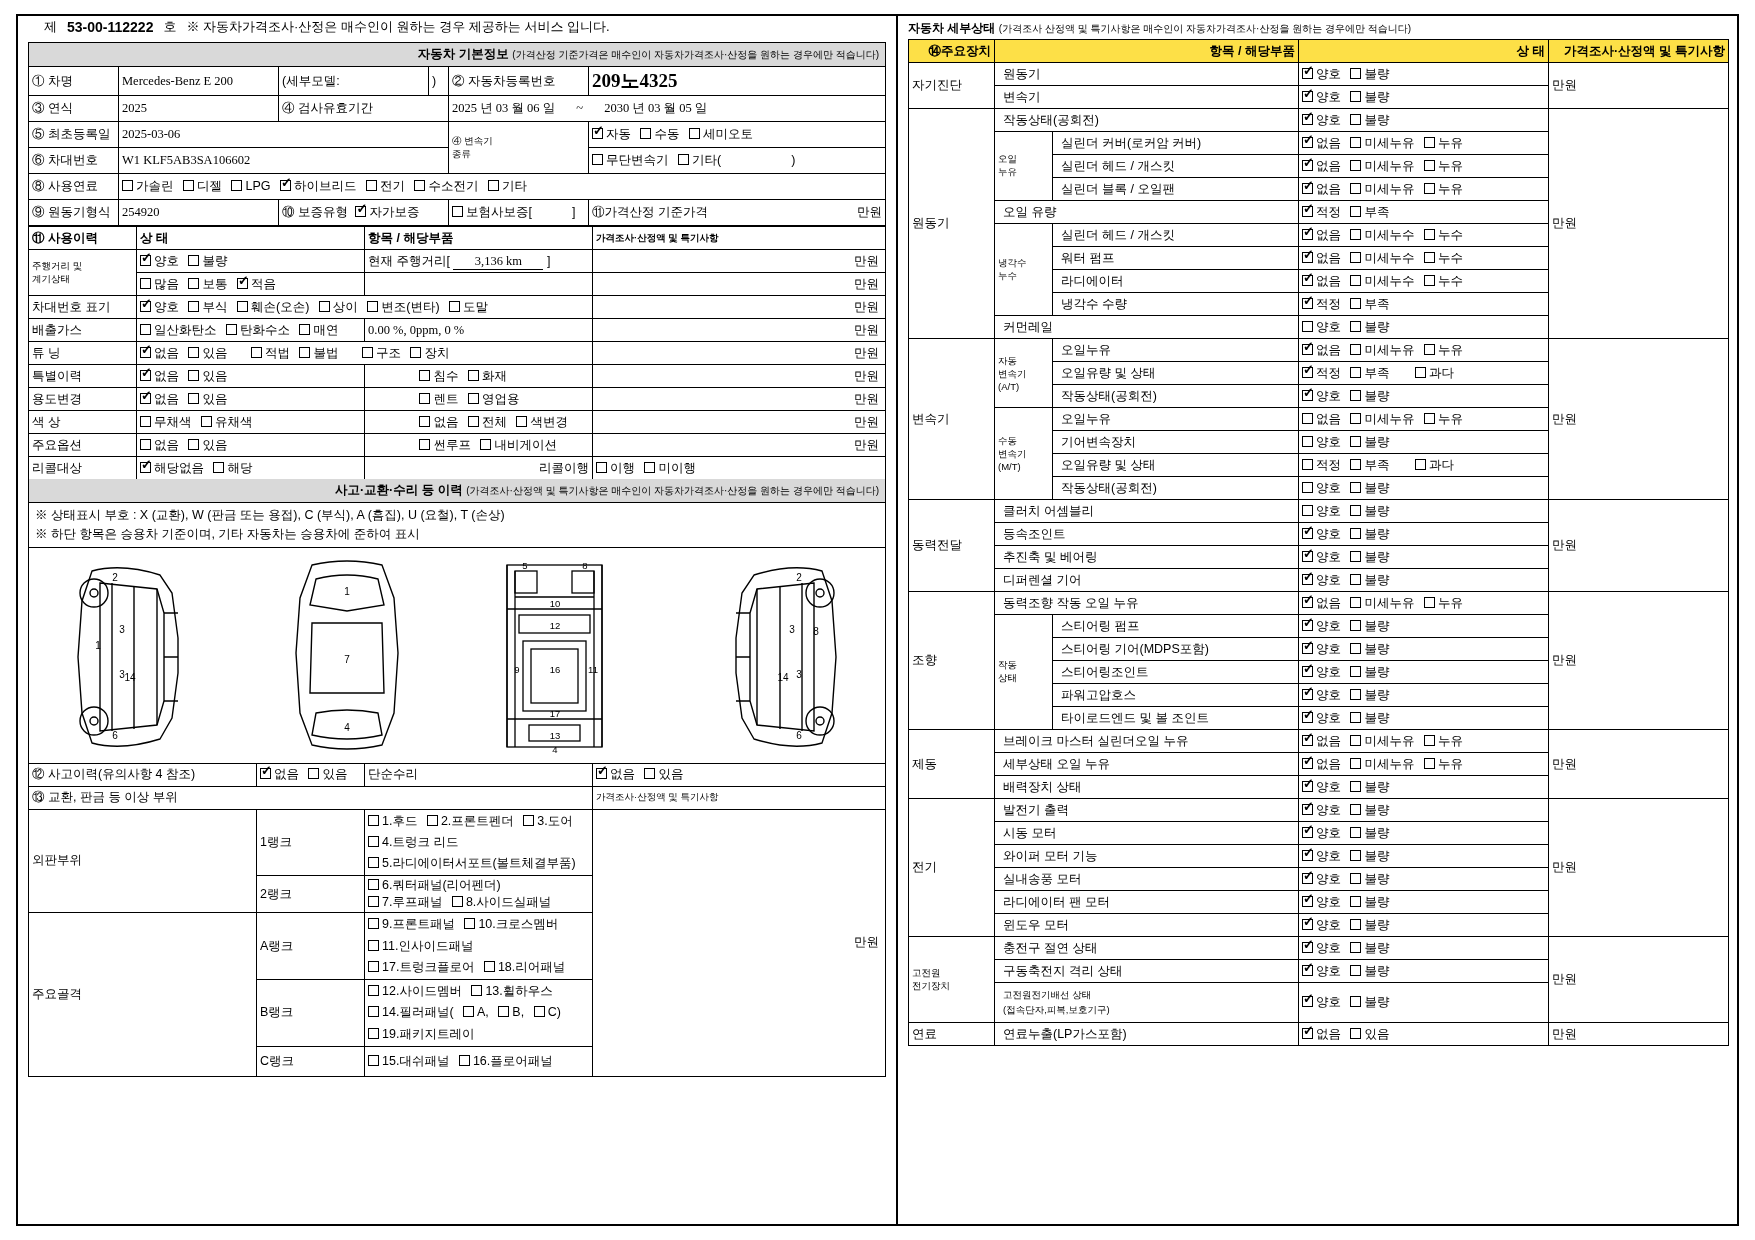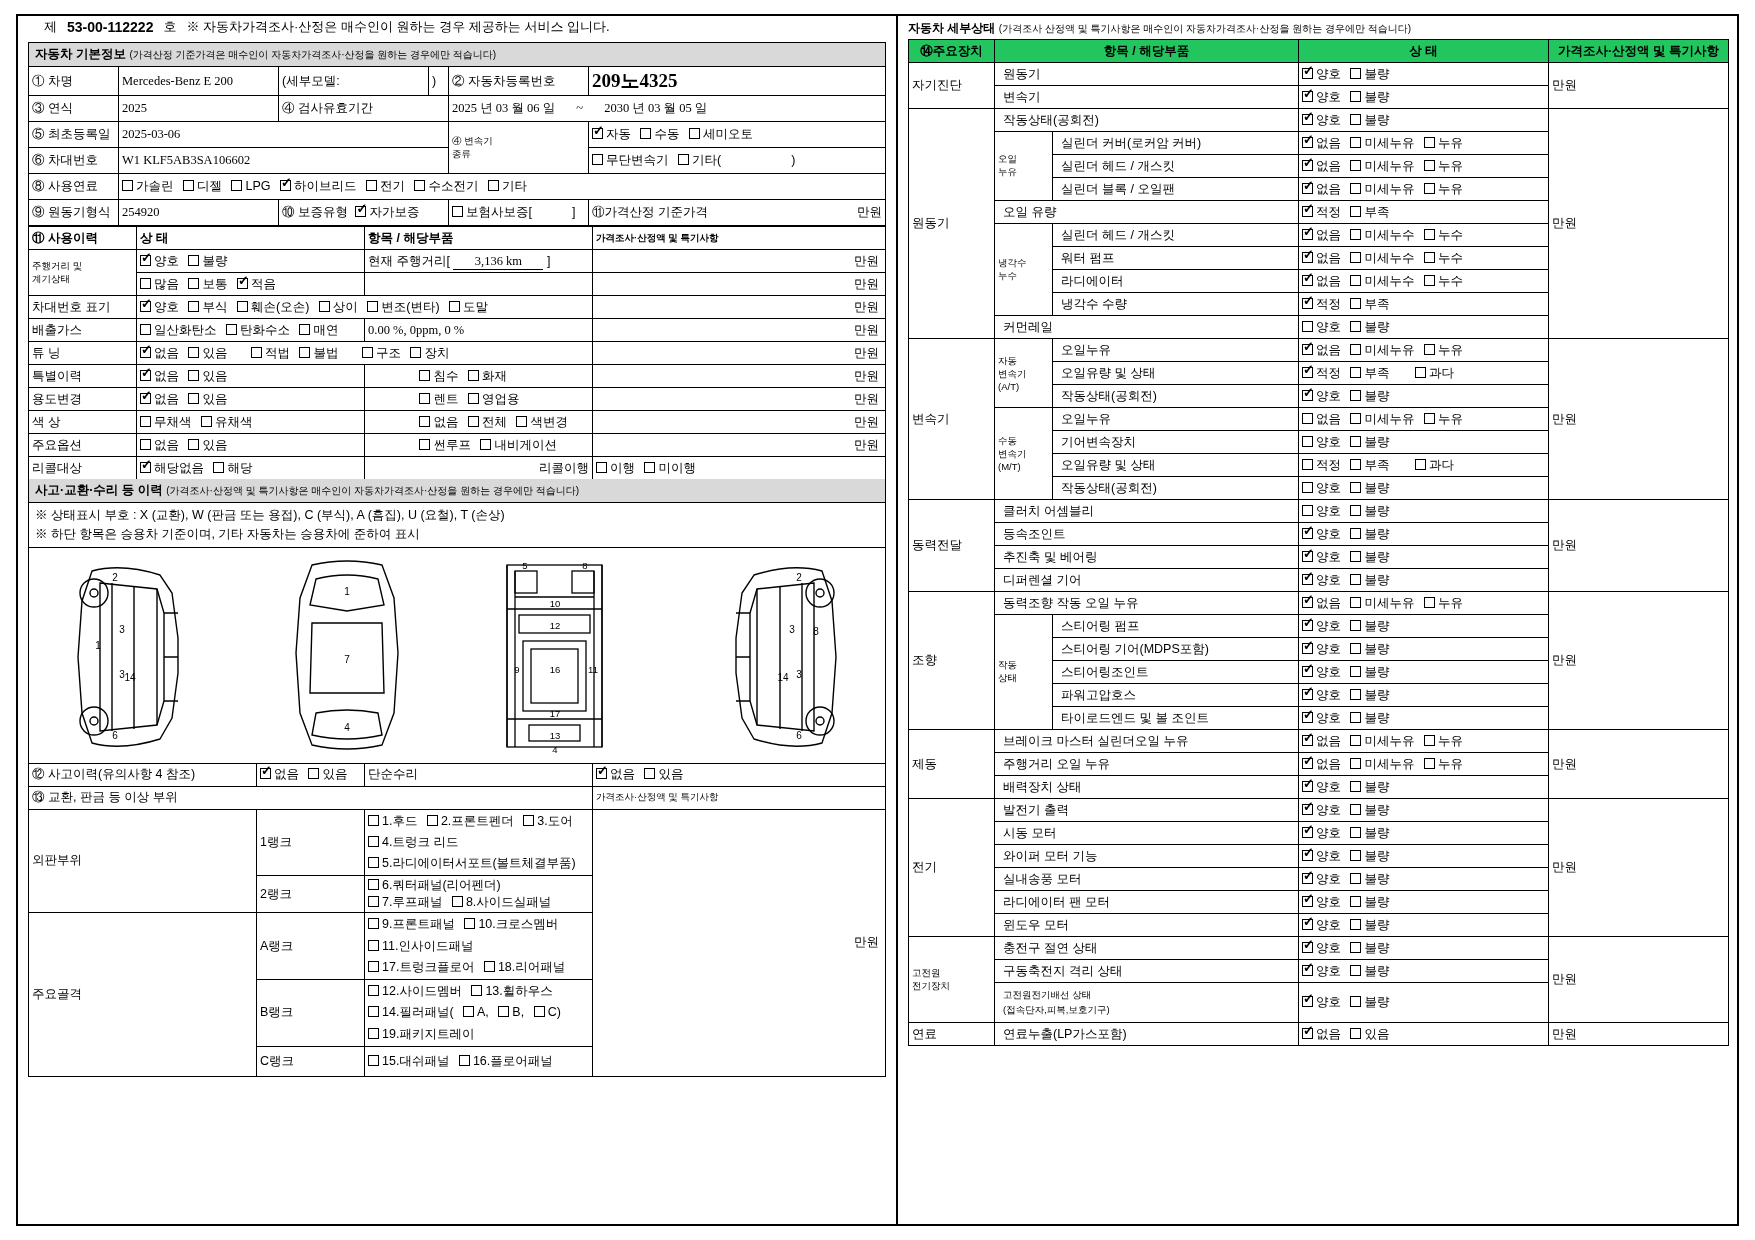--- a/index.html
+++ b/index.html
@@ -15,21 +15,21 @@
   .left { width:880px; border-right:2px solid #000; }
   .right { flex:1; }
 
   table { border-collapse:collapse; width:100%; }
   td, th { border:1px solid #000; padding:1px 3px; vertical-align:middle; font-weight:normal; }
   .c { text-align:left; }
   .r { text-align:right; }
   .l { text-align:left; }
   .b { font-weight:bold; }
   .sec {
-    background:#d9d9d9; font-weight:bold; padding:3px 6px;
+    background:#d9d9d9; font-weight:bold; padding:3px 6px;text-align:right;
   }
   .xsmall { font-size:9.5px; }
   .note { font-weight:normal; font-size:10px; }
 
   .title-wrap { text-align:center; padding:6px 0 2px; }
   .title { font-size:17px; font-weight:bold; letter-spacing:-0.3px; }
   .subline { display:flex; align-items:center; gap:10px; padding:2px 10px 6px 26px; font-size:13px; }
   .subline .docno { font-weight:bold; font-size:14px;text-align:center; }
 
   
@@ -49,21 +49,21 @@
 
   
   .info td { height:26px; }
 
   .manwon { text-align:right; padding-right:6px; }
 
   
   .diagrams { display:flex; justify-content:space-around; align-items:center; height:215px; }
   .diagrams svg { display:block; }
 
-  .hdr-gray { background:#22c55e; text-align:center; font-weight:bold; }
+  .hdr-gray { background:#fde047; text-align:right; font-weight:bold; }
   .rowh { height:23px; }
 
   .rt td { height:23px; }
   .rt .lab { text-align:left; padding-left:8px; }
 </style>
 </head>
 <body>
 
 <div class="page">
  <div class="outer">
@@ -731,21 +731,21 @@
         <td class="c" rowspan="3">제동</td>
         <td class="lab" colspan="2">브레이크 마스터 실린더오일 누유</td>
         <td class="l tight">
           <label class="opt"><span class="cb on"></span><span>없음</span></label>
           <label class="opt"><span class="cb"></span><span>미세누유</span></label>
           <label class="opt"><span class="cb"></span><span>누유</span></label>
         </td>
         <td class="c" rowspan="3">만원</td>
       </tr>
       <tr>
-        <td class="lab" colspan="2">주행거리 오일 누유</td>
+        <td class="lab" colspan="2">세부상태 오일 누유</td>
         <td class="l tight">
           <label class="opt"><span class="cb on"></span><span>없음</span></label>
           <label class="opt"><span class="cb"></span><span>미세누유</span></label>
           <label class="opt"><span class="cb"></span><span>누유</span></label>
         </td>
       </tr>
       <tr>
         <td class="lab" colspan="2">배력장치 상태</td>
         <td class="l tight">
           <label class="opt"><span class="cb on"></span><span>양호</span></label>

